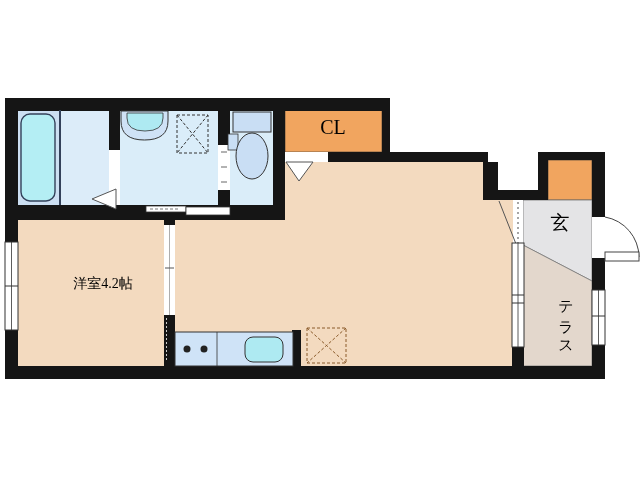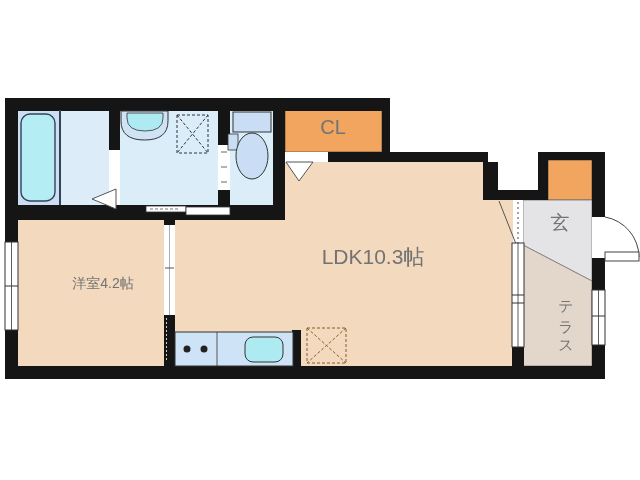--- a/index.html
+++ b/index.html
@@ -2,22 +2,22 @@
 <html><head>
 <meta charset="utf-8">
 <style>
   html,body{margin:0;padding:0;background:#ffffff;}
   #canvas{
     position:relative;width:640px;height:480px;background:#ffffff;overflow:hidden;
     font-family:"Liberation Sans",sans-serif;
   }
   #plan-svg{position:absolute;left:0;top:0;}
   .room-label{
-    position:absolute;color:#737373;white-space:nowrap;
-    font-family:Liberation Sans, sans-serif;line-height:1.1;
+    position:absolute;color:#000000;white-space:nowrap;
+    font-family:Liberation Serif, serif;line-height:1.1;
   }
   .lbl-western{left:38px;top:276px;width:130px;font-size:14px;text-align:center;}
   .lbl-ldk{left:298px;top:245px;width:150px;font-size:21px;text-align:center;}
   .lbl-cl{left:308px;top:116px;width:50px;font-size:20px;text-align:center;}
   .lbl-genkan{left:545px;top:213px;width:30px;font-size:19px;text-align:center;}
   .lbl-terrace{
     left:550px;top:284px;height:72px;font-size:15px;
     writing-mode:vertical-rl;text-orientation:upright;letter-spacing:3px;text-align:center;width:24px;
   }
 </style>
@@ -124,18 +124,17 @@
       <rect x="245" y="337" width="38" height="25" rx="8" fill="#aeeaf2" stroke="#333" stroke-width="1"></rect>
     </g>
     <g stroke="#8a5a2a" stroke-width="1" stroke-dasharray="3,2" fill="none">
       <rect x="307" y="328" width="39" height="35"></rect>
       <line x1="307" y1="328" x2="346" y2="363"></line>
       <line x1="346" y1="328" x2="307" y2="363"></line>
     </g>
   </svg>
 
   <div class="room-label lbl-western">洋室4.2帖</div>
-  <div class="room-label lbl-ldk">LDK10.3帖</div>
   <div class="room-label lbl-cl">CL</div>
   <div class="room-label lbl-genkan">玄</div>
   <div class="room-label lbl-terrace">テラス</div>
 
 </div>
 
 </body></html>

